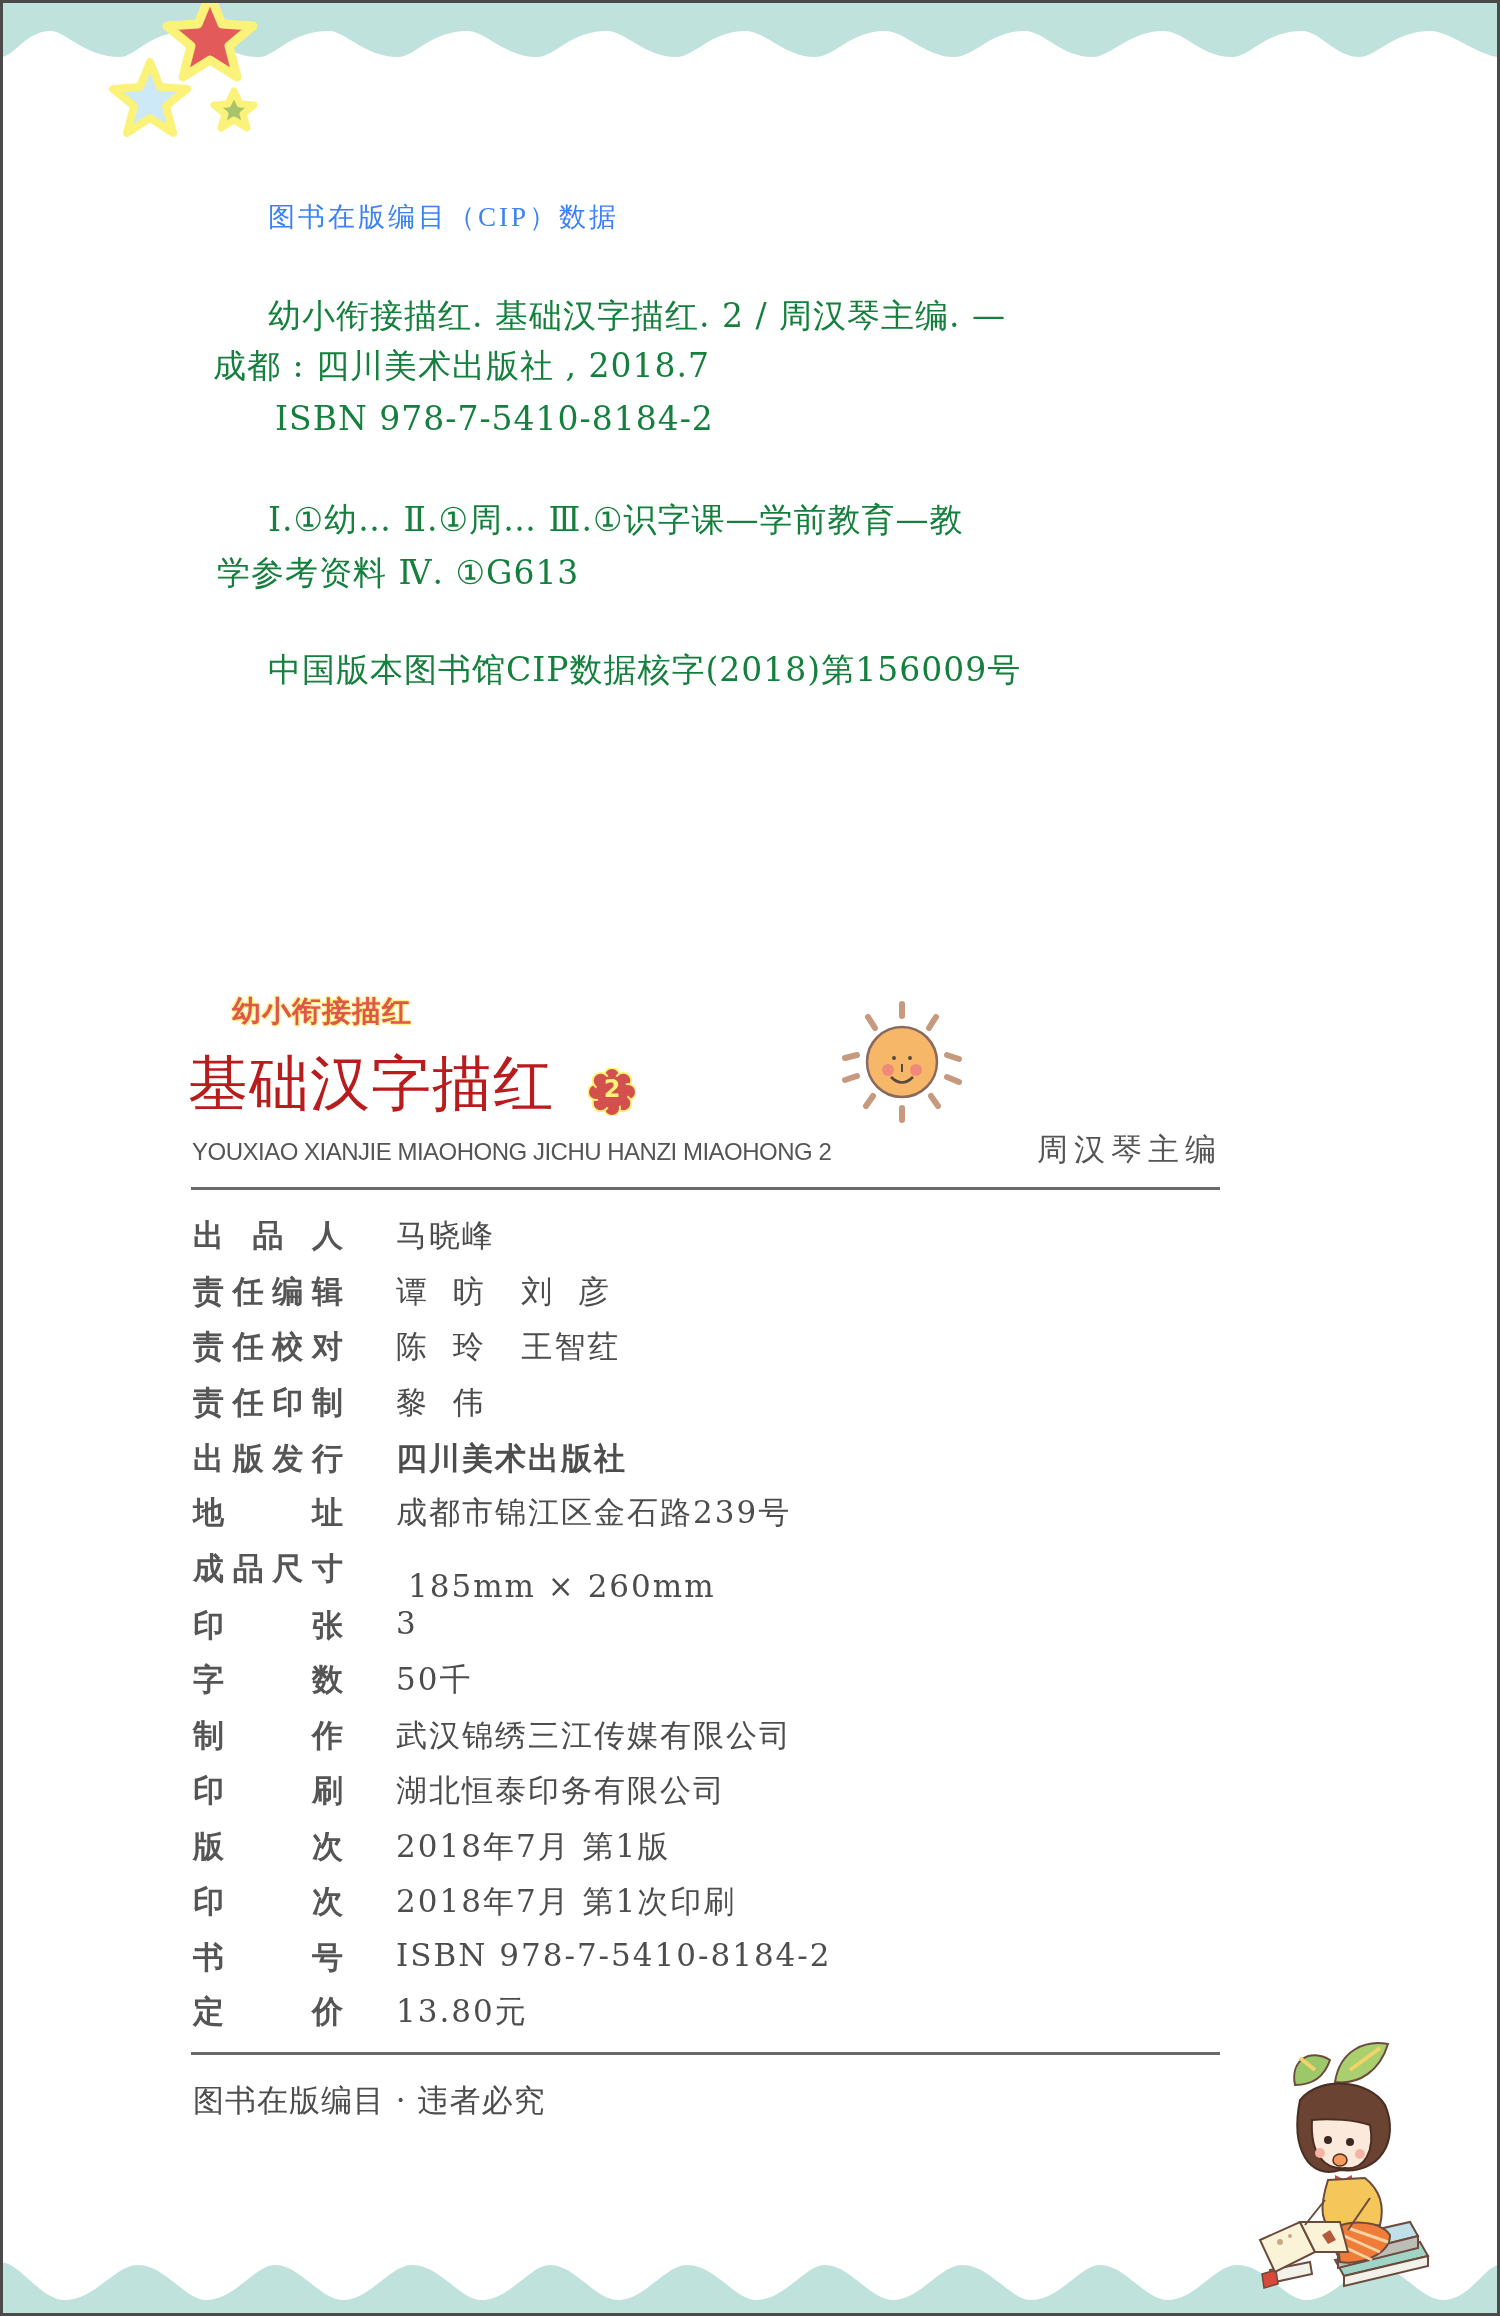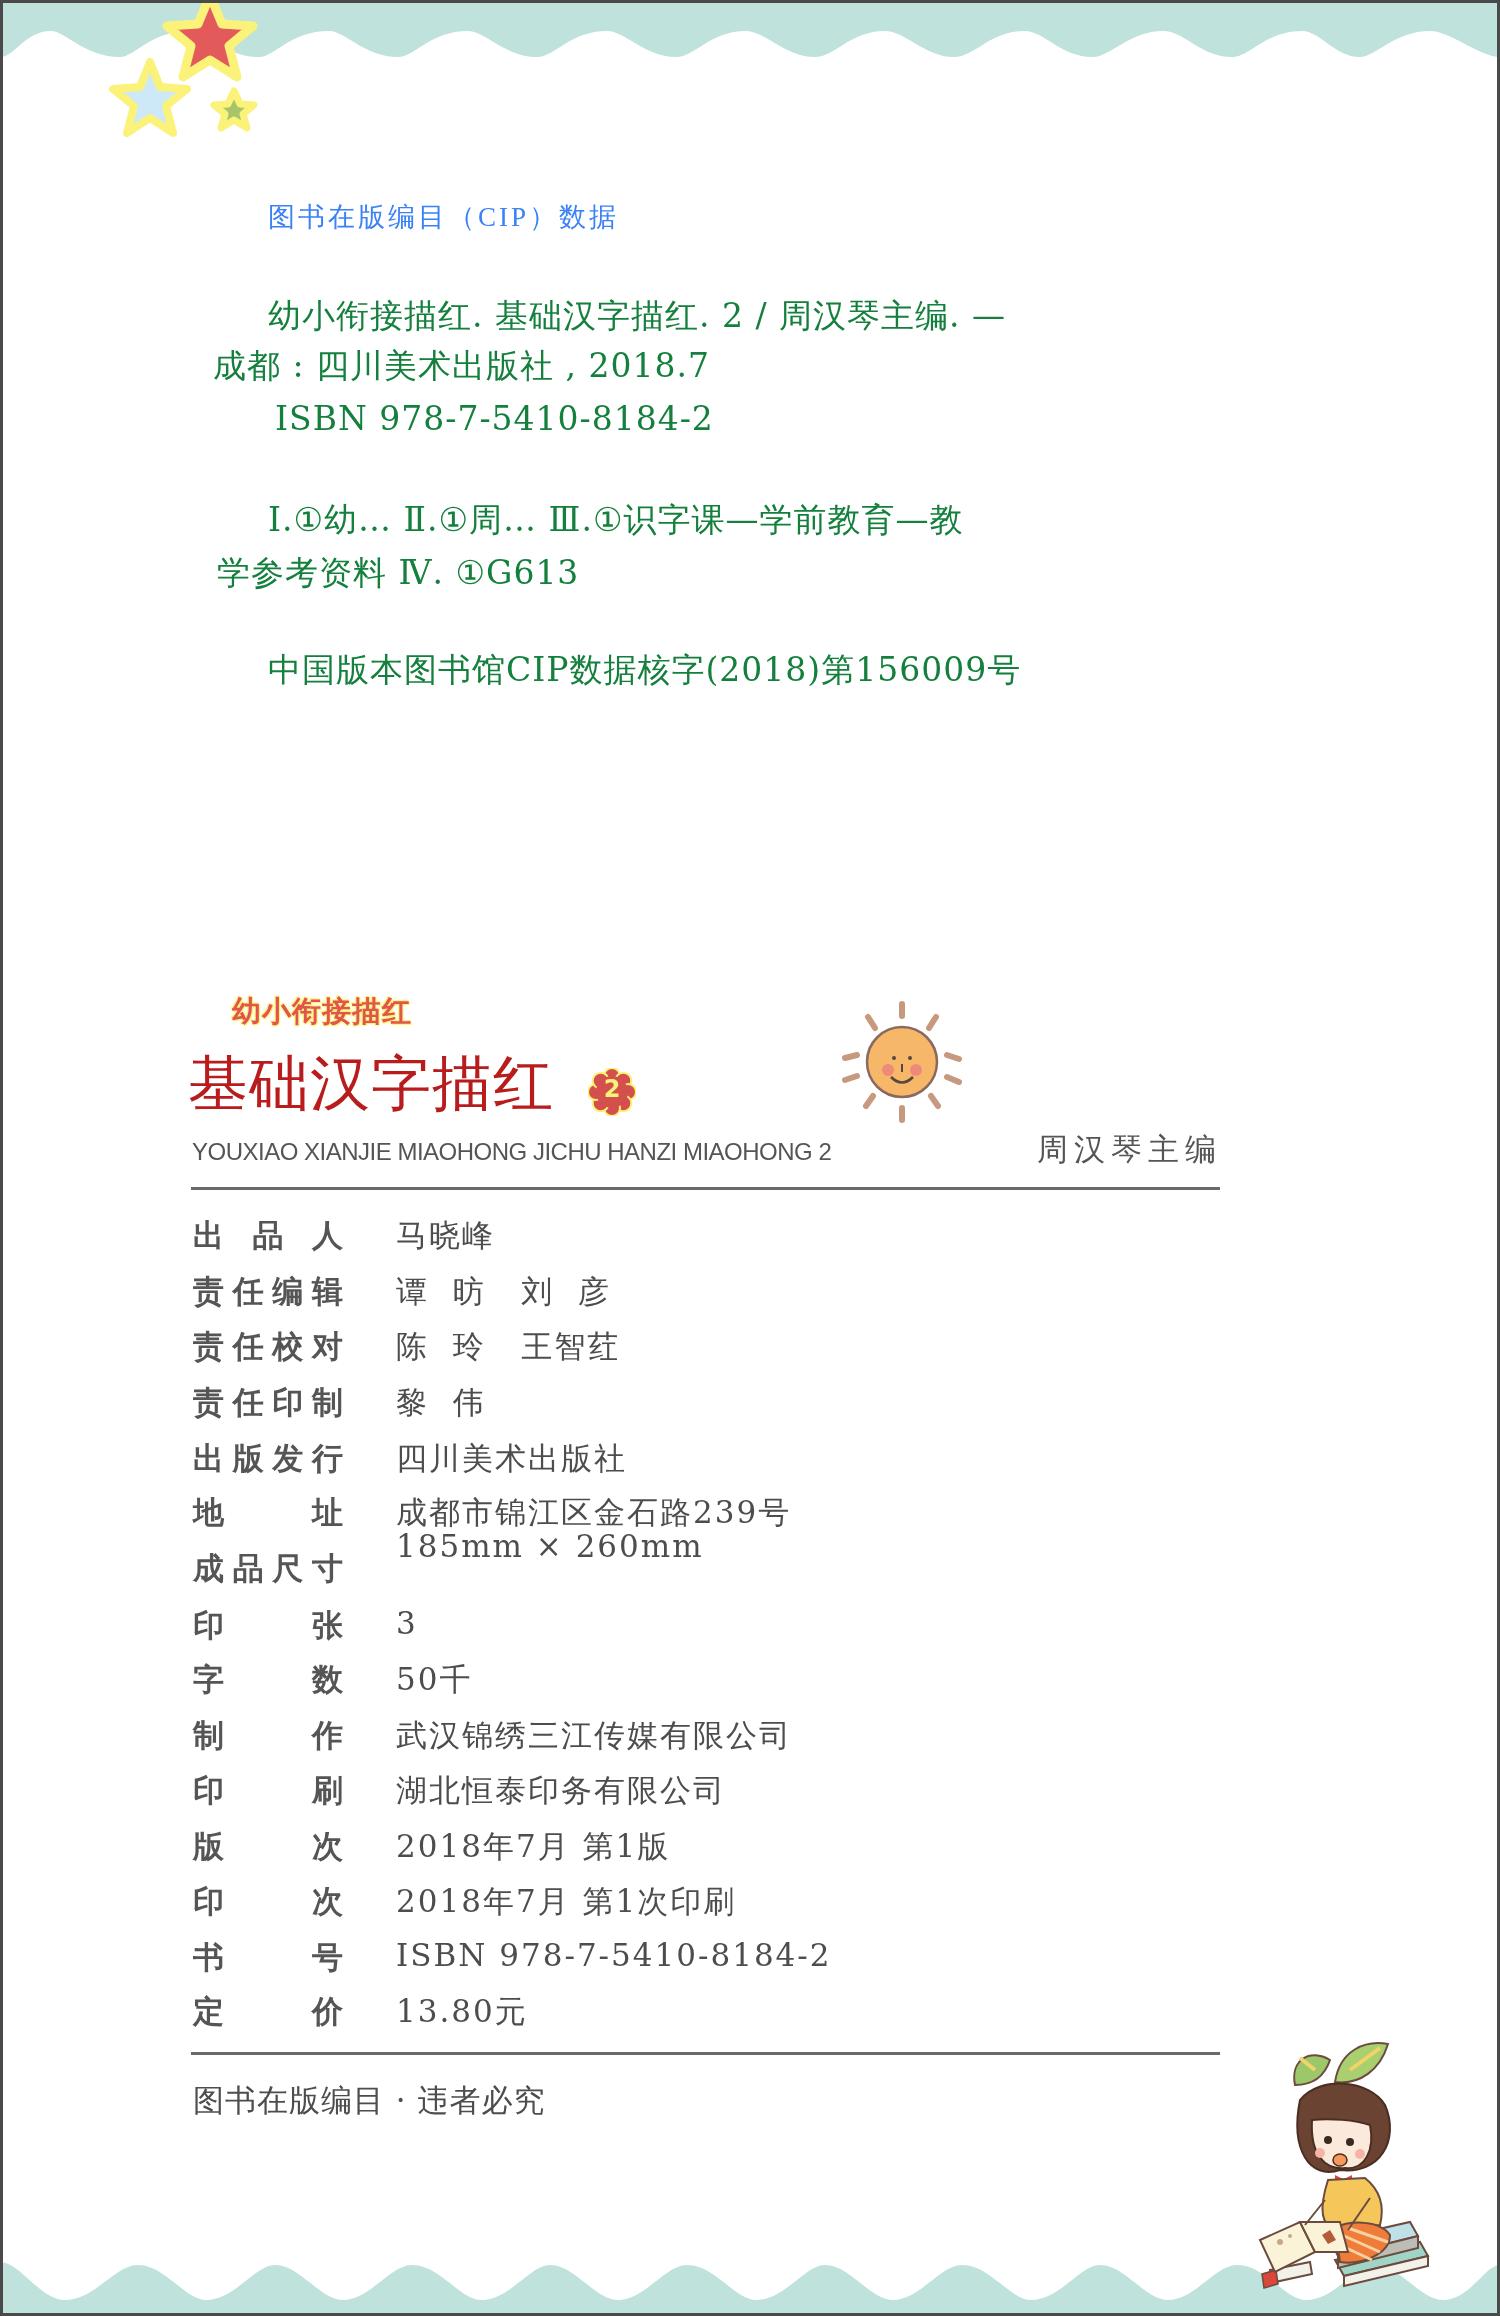--- a/index.html
+++ b/index.html
@@ -136,37 +136,37 @@
       </div>
     <div class="row-value" style="top:1382px;">黎  伟</div>
   </div>
   <div>
     <div class="row-label" style="top:1438px;">
         <span>出</span>
         <span>版</span>
         <span>发</span>
         <span>行</span>
       </div>
-    <div class="row-value" style="top:1438px;">四川美术出版社</div>
+    <div class="row-value" style="top:1438px;font-weight:bold;">四川美术出版社</div>
   </div>
   <div>
     <div class="row-label" style="top:1492px;">
         <span>地</span>
         <span>址</span>
       </div>
     <div class="row-value" style="top:1492px;">成都市锦江区金石路239号</div>
   </div>
   <div>
     <div class="row-label" style="top:1548px;">
         <span>成</span>
         <span>品</span>
         <span>尺</span>
         <span>寸</span>
       </div>
-    <div class="row-value" style="top:1528px;">185mm × 260mm</div>
+    <div class="row-value" style="top:1568px;margin-left:12px;">185mm × 260mm</div>
   </div>
   <div>
     <div class="row-label" style="top:1605px;">
         <span>印</span>
         <span>张</span>
       </div>
     <div class="row-value" style="top:1605px;">3</div>
   </div>
   <div>
     <div class="row-label" style="top:1659px;">

